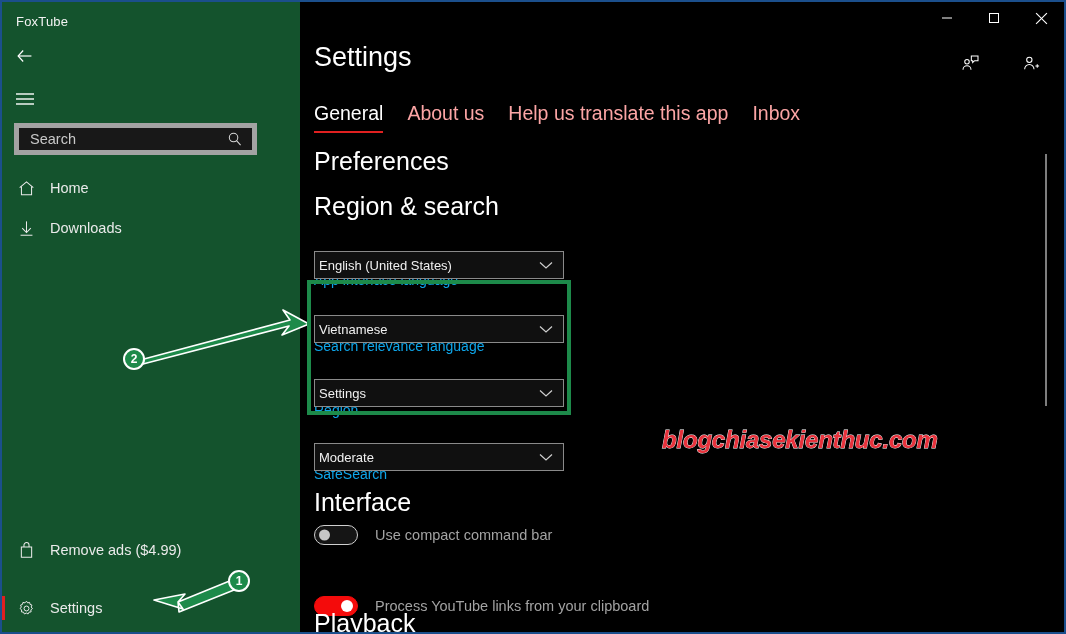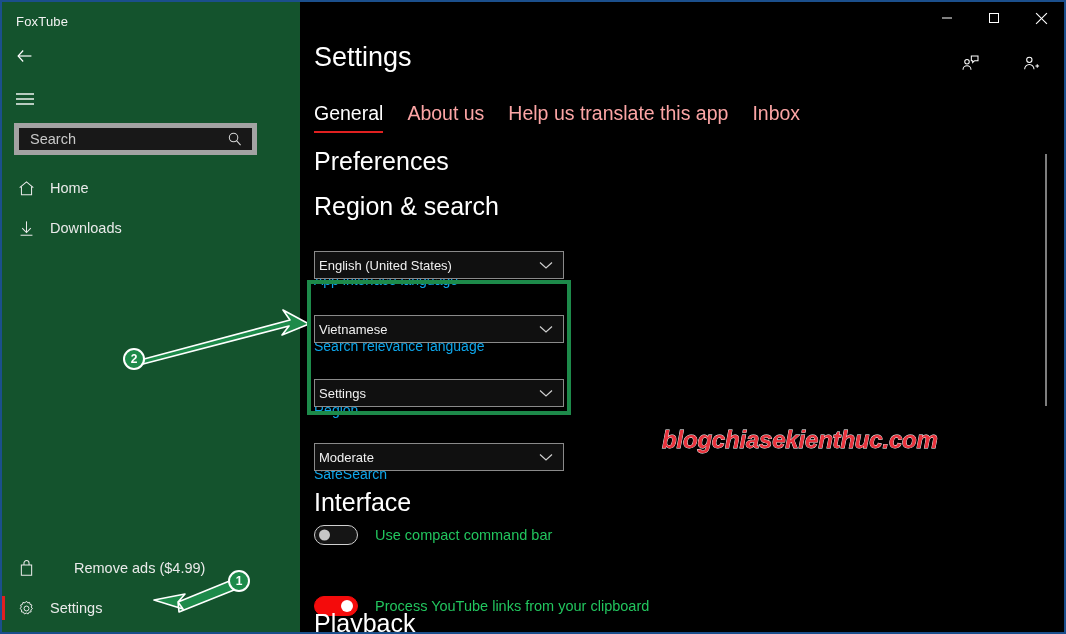--- a/index.html
+++ b/index.html
@@ -50,21 +50,21 @@
   .search-box .mag { padding-right: 9px; display: flex; align-items: center; }
 
   .nav-item {
     position: absolute; left: 0; width: 298px; height: 40px;
     display: flex; align-items: center;
   }
   .nav-item .ic { width: 48px; display: flex; justify-content: center; align-items: center; }
   .nav-item .lb { font-size: 14.5px; color: #eaeaea; }
   #nav-home      { top: 166px; }
   #nav-downloads { top: 206px; }
-  #nav-removeads { top: 546px; gap: 24px; }
+  #nav-removeads { top: 528px; }
   #nav-settings  { top: 586px; }
   .nav-item.selected::before {
     content: ""; position: absolute; left: 0; top: 8px;
     width: 3px; height: 24px; background: #e02020;
   }
 
   
   #content {
     position: absolute; left: 298px; top: 0;
     width: 764px; height: 630px;
@@ -138,21 +138,21 @@
   .tgl.off { background: #151515; border: 1px solid #cfcfcf; }
   .tgl.off .knob {
     position: absolute; left: 4px; top: 50%; transform: translateY(-50%);
     width: 11px; height: 11px; border-radius: 50%; background: #c6c6c6;
   }
   .tgl.on { background: #f40b0b; border: 1px solid #f40b0b; }
   .tgl.on .knob {
     position: absolute; right: 4px; top: 50%; transform: translateY(-50%);
     width: 12px; height: 12px; border-radius: 50%; background: #ffffff;
   }
-  .tgl-label { margin-left: 17px; font-size: 14.5px; color: #22c55e; white-space: nowrap; }
+  .tgl-label { margin-left: 17px; font-size: 14.5px; color: #a3a3a3; white-space: nowrap; }
 
   
   #scroll-track {
     position: absolute; right: 13px; top: 140px;
     width: 10px; height: 295px;
   }
   #scroll-thumb {
     position: absolute; left: 4px; top: 12px;
     width: 2px; height: 252px; background: #7d7d7d;
   }

